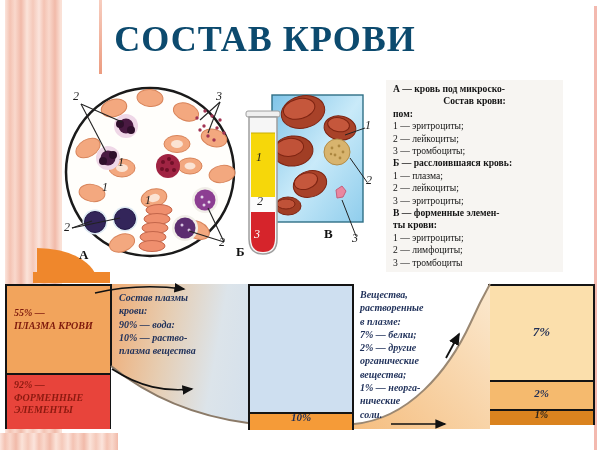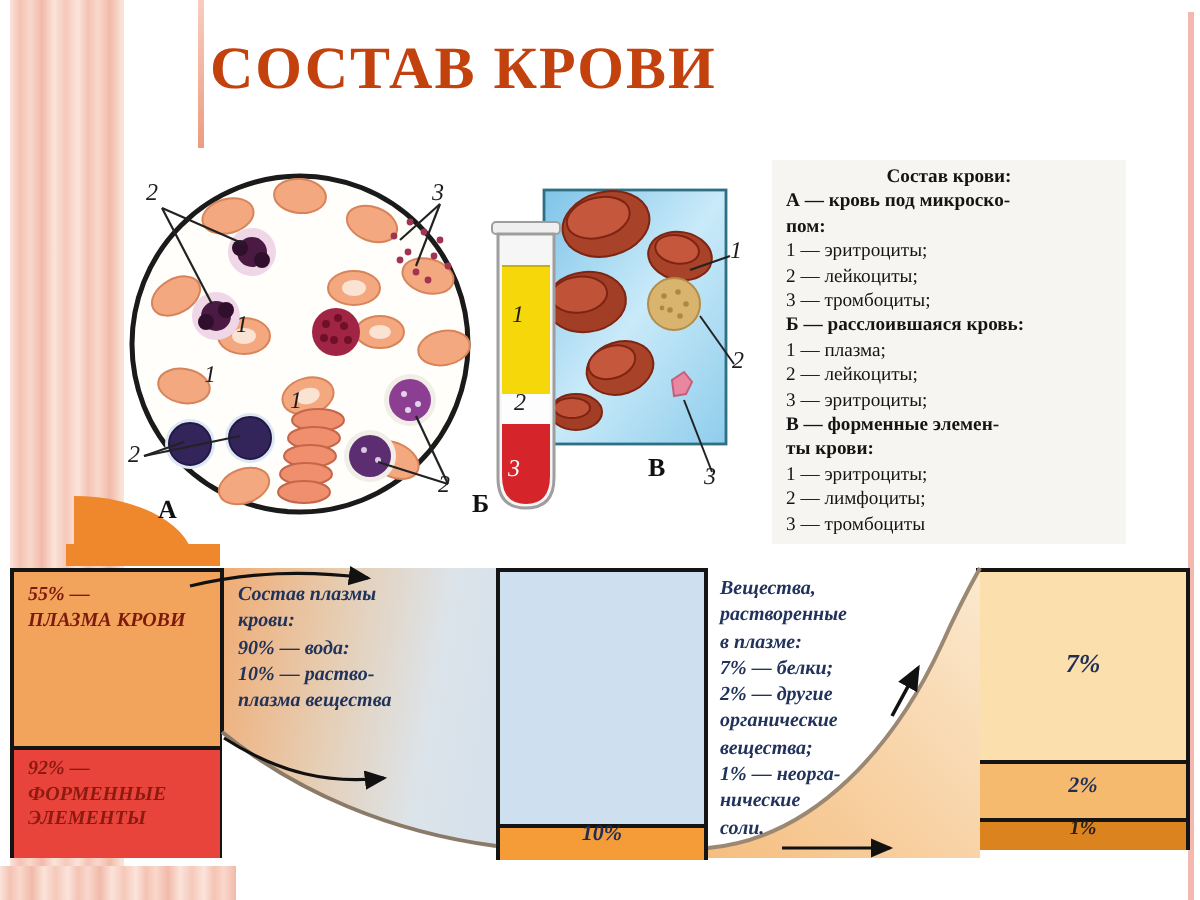--- a/index.html
+++ b/index.html
@@ -2,37 +2,37 @@
 <html><head>
 <meta charset="utf-8">
 <style>
   html,body{margin:0;padding:0;background:#888;}
   #slide{position:relative;width:600px;height:450px;background:#FFFFFF;overflow:hidden;
          font-family:"Liberation Serif",serif;}
   .abs{position:absolute;}
   
   .stripe{background:repeating-linear-gradient(90deg,#FBE4DC 0px,#F4C3B3 5px,#F9D8CC 10px,#F1BAA9 16px,#FBE3D9 22px,#F5C9BA 28px,#FBE4DC 34px);}
   
-  #title{left:105px;top:18px;width:320px;height:42px;text-align:left;
-         font-weight:700;font-size:30px;letter-spacing:1px;color:#c2410c;}
+  #title{left:105px;top:18px;width:320px;height:42px;text-align:center;
+         font-weight:700;font-size:36px;letter-spacing:1px;color:#0c4a6e;}
   
   #illusPanel{left:62px;top:78px;width:358px;height:200px;background:#FFFFFF;}
   #legendPanel{left:386px;top:80px;width:177px;height:192px;background:#F7F5F2;padding-top:3px;box-sizing:border-box;}
   .lg{position:relative;margin-left:7px;font-size:9.6px;line-height:12.4px;color:#141414;white-space:nowrap;}
   .lg.b{font-weight:700;}
   .lg.c{text-align:center;margin-left:0;font-weight:700;}
   
   .fl{font-style:italic;font-size:12px;color:#1c1c1c;line-height:12px;}
   .flb{font-weight:700;font-style:normal;font-size:13px;color:#111;line-height:13px;}
   
   .box{border:2px solid #141414;box-sizing:border-box;}
   #plasmaFormed{left:5px;top:284px;width:107px;height:145px;}
   #plasmaPart{width:100%;height:87px;background:#F2A45C;}
   #formedPart{width:100%;height:54px;background:#E8443B;border-top:2px solid #141414;}
-  .boxtxt{padding:6px 0 0 7px;font-style:italic;font-weight:700;font-size:10px;line-height:12.5px;color:#7E1A0D;}
+  .boxtxt{padding:21px 0 0 7px;font-style:italic;font-weight:700;font-size:10px;line-height:12.5px;color:#7E1A0D;}
   #midZone{left:112px;top:284px;width:136px;height:146px;
            background:linear-gradient(100deg,#F0AC74 0%,#E6CDB2 38%,#DCE4EA 72%,#D4E0EC 100%);}
   #waterBox{left:248px;top:284px;width:106px;height:146px;}
   #waterPart{width:100%;height:126px;background:#CEDFF0;}
   #solutesStrip{width:100%;height:16px;background:#F59B38;border-top:2px solid #141414;}
   #solutesBox{left:488px;top:284px;width:107px;height:141px;}
   #proteinsPart{width:100%;height:94px;background:#FBDFAC;}
   #organicPart{width:100%;height:27px;background:#F5BA6E;border-top:2px solid #141414;}
   #inorganicPart{width:100%;height:14px;background:#DA831F;border-top:2px solid #141414;}
   .hand{font-style:italic;font-weight:600;font-size:10px;line-height:13.3px;color:#21325B;white-space:nowrap;}
@@ -204,22 +204,22 @@
   <div class="abs fl" style="left:257px;top:195px;z-index:3;">2</div>
   <div class="abs fl" style="left:254px;top:228px;color:#FFFFFF;z-index:3;">3</div>
   <div class="abs flb" style="left:236px;top:245px;z-index:3;">Б</div>
 
   <div class="abs fl" style="left:365px;top:119px;z-index:3;">1</div>
   <div class="abs fl" style="left:366px;top:174px;z-index:3;">2</div>
   <div class="abs fl" style="left:352px;top:232px;z-index:3;">3</div>
   <div class="abs flb" style="left:324px;top:227px;z-index:3;">В</div>
 
   <div id="legendPanel" class="abs">
+    <div class="lg b">А — кровь под микроско-</div>
     <div class="lg c">Состав крови:</div>
-    <div class="lg b">А — кровь под микроско-</div>
     <div class="lg b">пом:</div>
     <div class="lg">1 — эритроциты;</div>
     <div class="lg">2 — лейкоциты;</div>
     <div class="lg">3 — тромбоциты;</div>
     <div class="lg b">Б — расслоившаяся кровь:</div>
     <div class="lg">1 — плазма;</div>
     <div class="lg">2 — лейкоциты;</div>
     <div class="lg">3 — эритроциты;</div>
     <div class="lg b">В — форменные элемен-</div>
     <div class="lg b">ты крови:</div>

